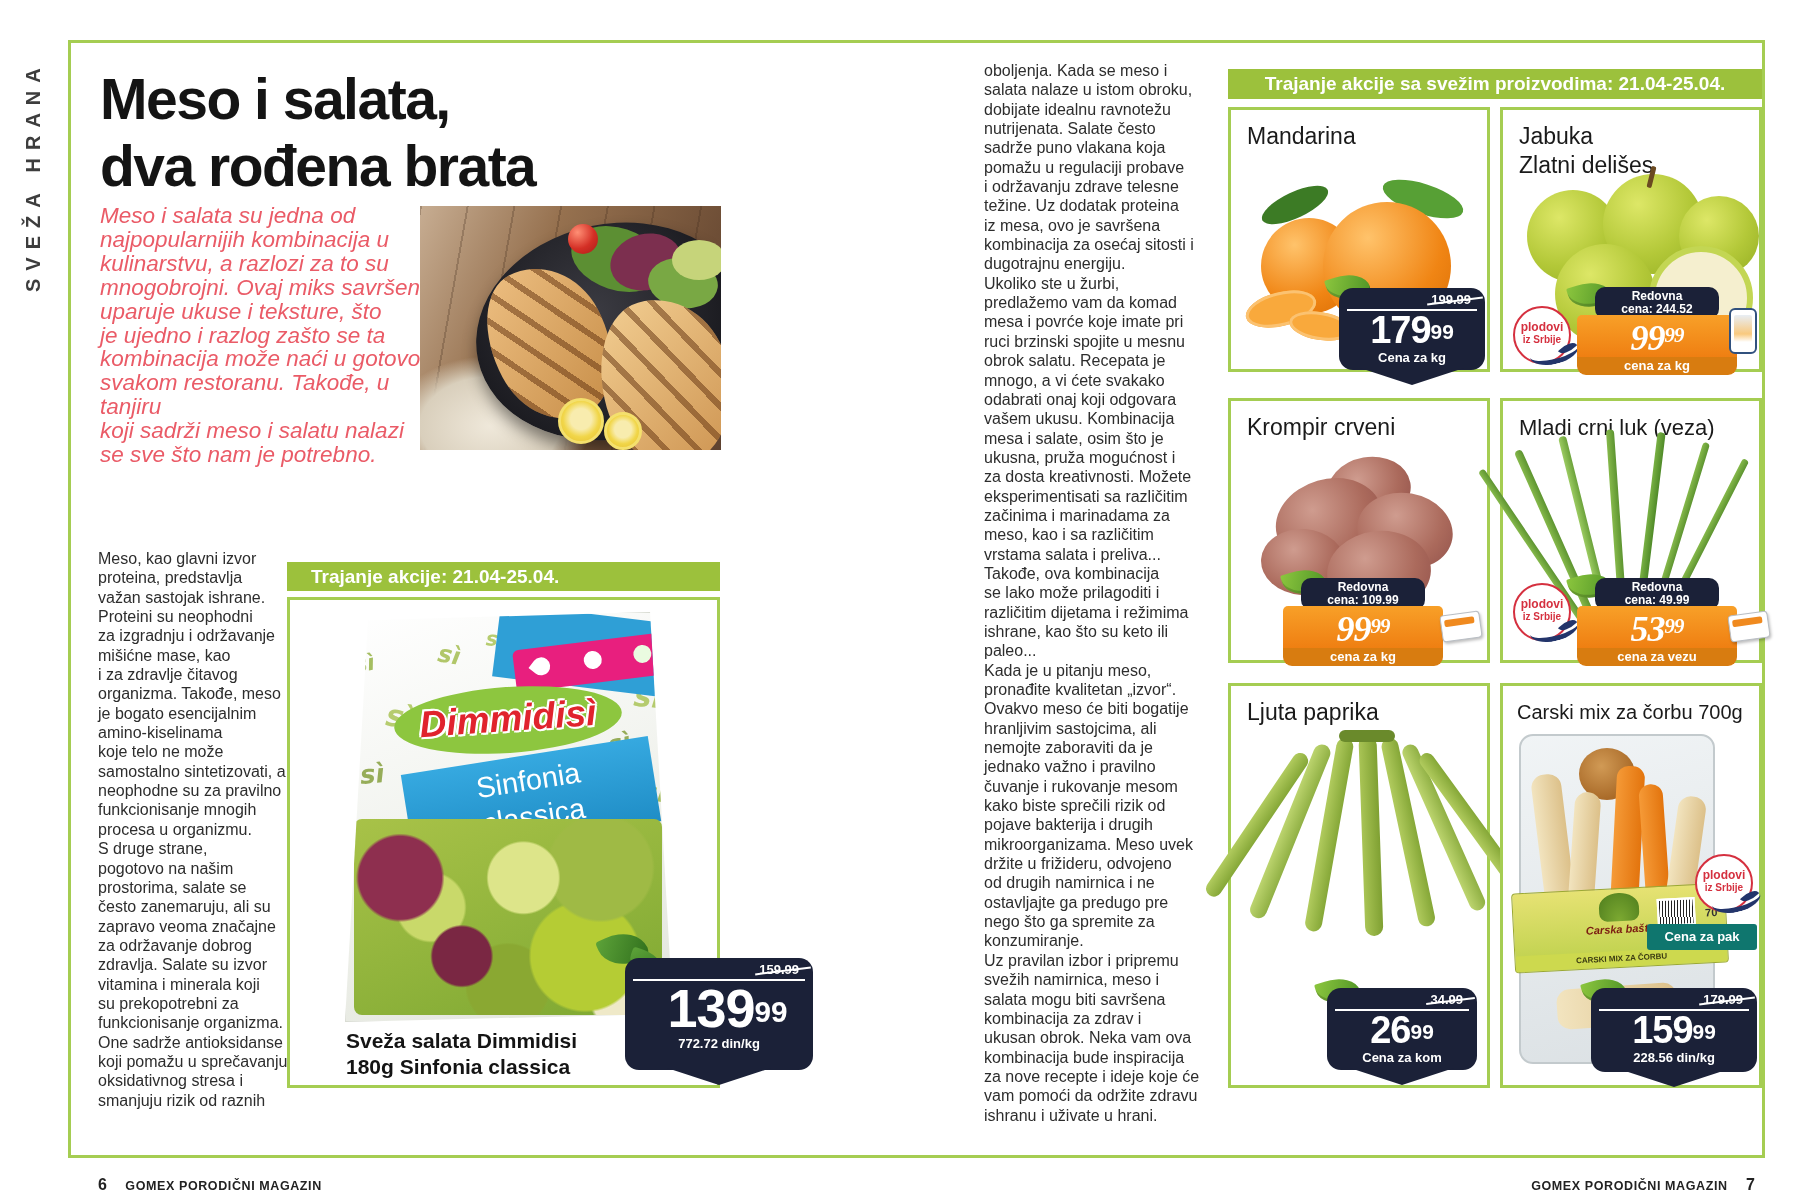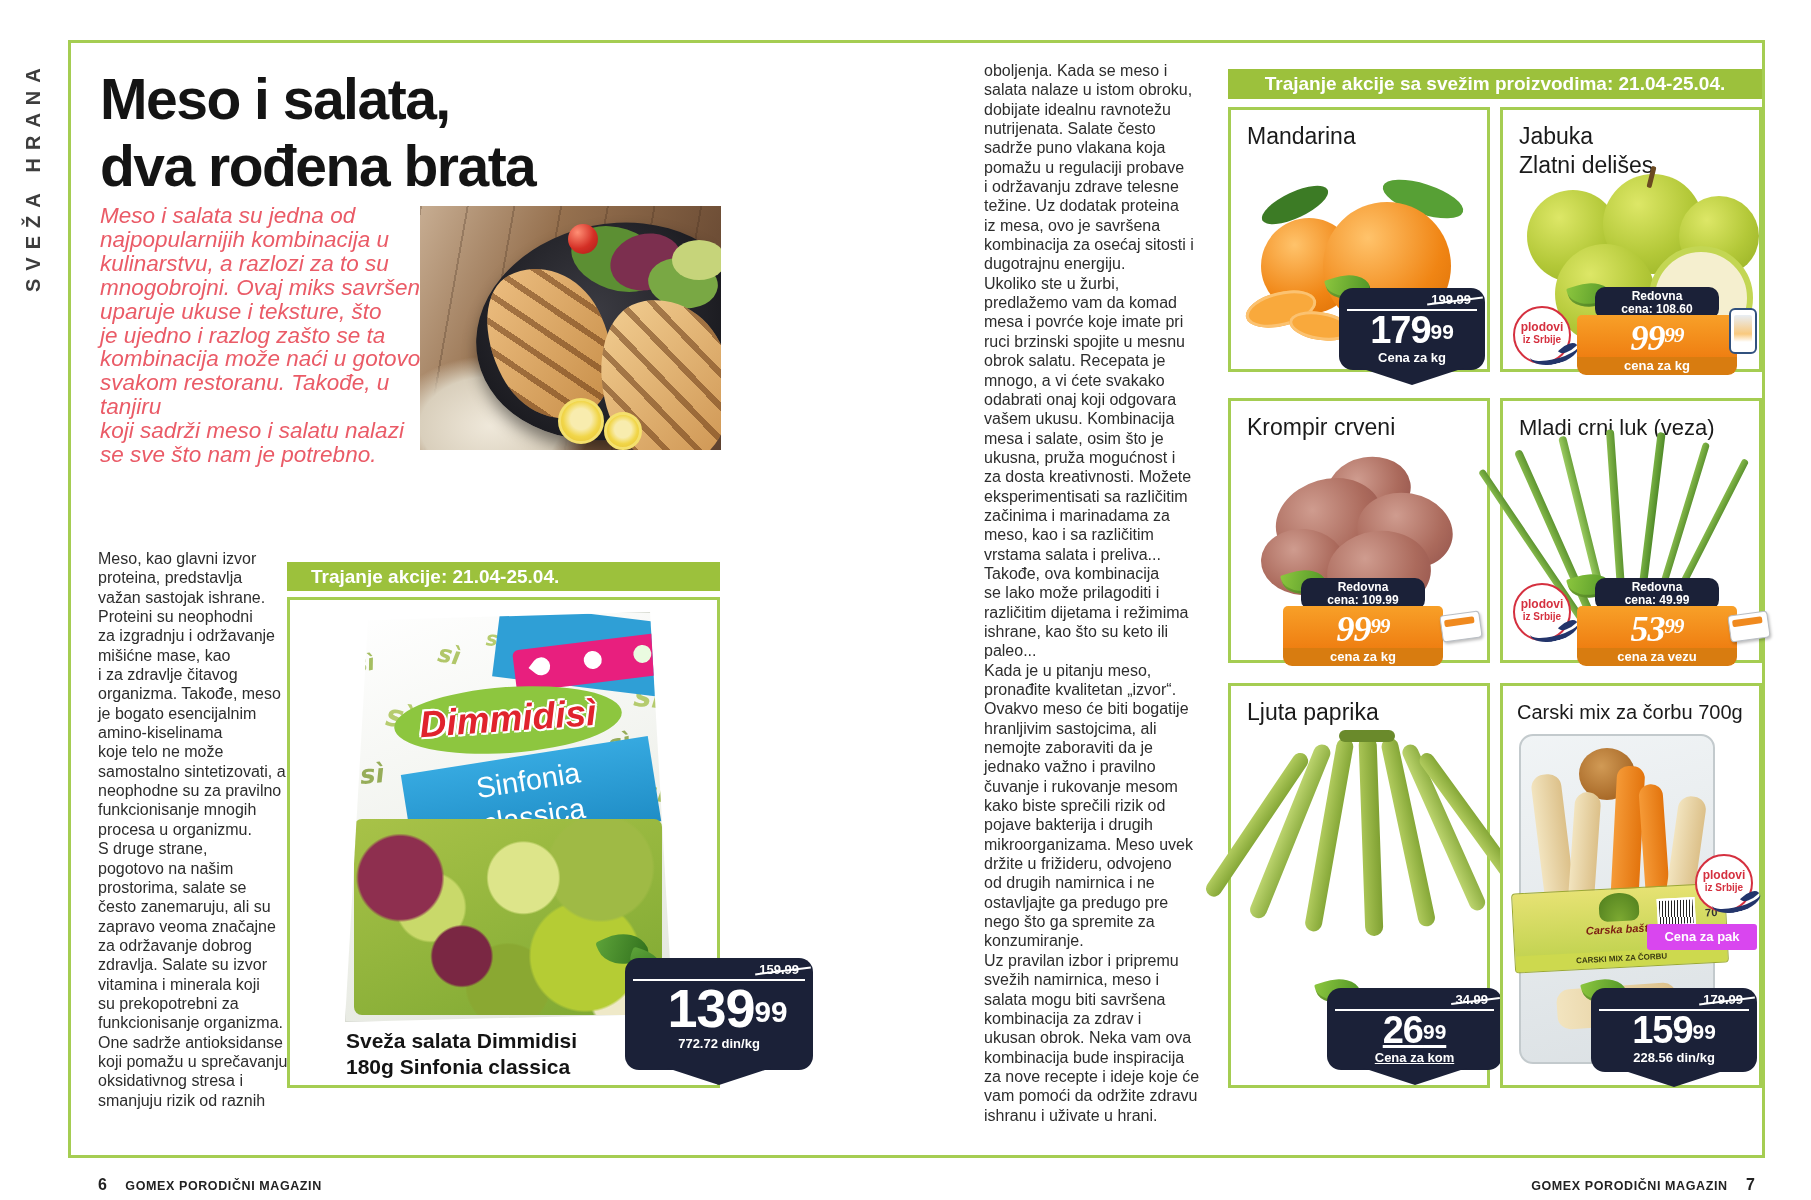--- a/index.html
+++ b/index.html
@@ -107,21 +107,21 @@
   .potato{background:radial-gradient(circle at 38% 32%,#cf9c8f,#ab6a5c 60%,#91514a);border-radius:50%;}
   .stalk{background:linear-gradient(90deg,#86b94b,#5d9430);border-radius:4px;}
   .bulb{background:radial-gradient(circle at 40% 35%,#ffffff,#dfe3d9 70%,#c4c9bd);border-radius:50%;}
   .pepper{background:linear-gradient(90deg,#b1cb5e,#85a737);border-radius:10px;}
   .tray{background:linear-gradient(165deg,rgba(238,242,244,.85),rgba(210,217,221,.8));border:2px solid #c3cacd;border-radius:14px;box-sizing:border-box;}
   .carrot{background:linear-gradient(90deg,#f59a37,#e3740d);border-radius:12px;}
   .parsnip{background:linear-gradient(90deg,#f2e4bf,#dcc089);border-radius:13px;}
   .onion{background:radial-gradient(circle at 40% 35%,#d19a55,#a96a28 70%);border-radius:50%;}
   .traylabel{background:linear-gradient(180deg,#e6e273,#bbd04a);border:1px solid #9aa832;border-radius:4px;transform:rotate(-3deg);overflow:hidden;}
   .barcode{background:#fff;background-image:repeating-linear-gradient(90deg,#222 0 1px,transparent 1px 3px);border:2px solid #fff;}
-  .pakbadge{background:#d946ef;color:#fff;font-weight:bold;font-size:13px;text-align:center;line-height:26px;border-radius:3px;}
+  .pakbadge{background:#0f766e;color:#fff;font-weight:bold;font-size:13px;text-align:center;line-height:26px;border-radius:3px;}
 </style>
 </head>
 <body>
 
 <div class="abs frame"></div>
 <div class="abs vtitle">SVEŽA HRANA</div>
 
 <div class="abs headline">
   <div>Meso i salata,</div>
   <div>dva rođena brata</div>
@@ -320,21 +320,21 @@
   <div class="abs stem" style="left:146px;top:56px;width:5px;height:22px;transform:rotate(14deg);"></div>
   <div class="abs stem" style="left:194px;top:184px;width:8px;height:12px;border-radius:50%;"></div>
   <div class="abs plodovi" style="left:10px;top:196px;">
     <span class="p1">plodovi</span>
     <span class="p2">iz Srbije</span>
     <span class="swoosh"></span>
   </div>
   <div class="abs leaf" style="left:66px;top:172px;"></div>
   <div class="abs opill" style="left:92px;top:177px;width:124px;">
     <span>Redovna</span><br>
-    <span>cena: 108.60</span>
+    <span>cena: 244.52</span>
   </div>
   <div class="abs oband" style="left:74px;top:205px;width:160px;height:42px;">
     <span class="big"><span>99</span><sup>99</sup></span>
   </div>
   <div class="abs ostrip" style="left:74px;top:247px;width:160px;height:18px;">cena za kg</div>
   <div class="abs phone" style="left:226px;top:198px;"></div>
 </div>
 
 <div class="abs card" style="left:1228px;top:398px;width:262px;height:265px;">
   <div class="abs pname" style="left:16px;top:12px;">Krompir crveni</div>
@@ -388,21 +388,21 @@
   <div class="abs pname" style="left:16px;top:12px;">Ljuta paprika</div>
   <div class="abs pepper" style="left:58px;top:66px;width:16px;height:170px;transform:rotate(34deg);transform-origin:50% 8%;"></div>
   <div class="abs pepper" style="left:80px;top:58px;width:17px;height:186px;transform:rotate(22deg);transform-origin:50% 8%;background:linear-gradient(90deg,#bcd46e,#90b044);"></div>
   <div class="abs pepper" style="left:104px;top:52px;width:17px;height:196px;transform:rotate(10deg);transform-origin:50% 8%;"></div>
   <div class="abs pepper" style="left:128px;top:50px;width:18px;height:200px;transform:rotate(-2deg);transform-origin:50% 8%;background:linear-gradient(90deg,#a9c455,#7fa032);"></div>
   <div class="abs pepper" style="left:152px;top:52px;width:17px;height:192px;transform:rotate(-12deg);transform-origin:50% 8%;"></div>
   <div class="abs pepper" style="left:174px;top:58px;width:16px;height:180px;transform:rotate(-24deg);transform-origin:50% 8%;background:linear-gradient(90deg,#bcd46e,#90b044);"></div>
   <div class="abs pepper" style="left:192px;top:66px;width:15px;height:166px;transform:rotate(-36deg);transform-origin:50% 8%;"></div>
   <div class="abs stem" style="left:108px;top:44px;width:56px;height:12px;background:#6a8a2b;border-radius:6px;"></div>
   <div class="abs leaf" style="left:86px;top:292px;"></div>
-  <div class="abs nbadge" style="left:96px;top:302px;width:175px;height:82px;text-decoration:underline;">
+  <div class="abs nbadge" style="left:96px;top:302px;width:150px;height:82px;">
     <span class="old"><i>34.99</i></span>
     <div class="rule"></div>
     <div class="big" style="font-size:38px;"><span>26</span><sup>99</sup></div>
     <div class="unit">Cena za kom</div>
   </div>
 </div>
 
 <div class="abs card" style="left:1500px;top:683px;width:262px;height:405px;">
   <div class="abs pname" style="left:14px;top:12px;font-size:20px;">Carski mix za čorbu 700g</div>
   <div class="abs tray" style="left:16px;top:48px;width:196px;height:330px;">

